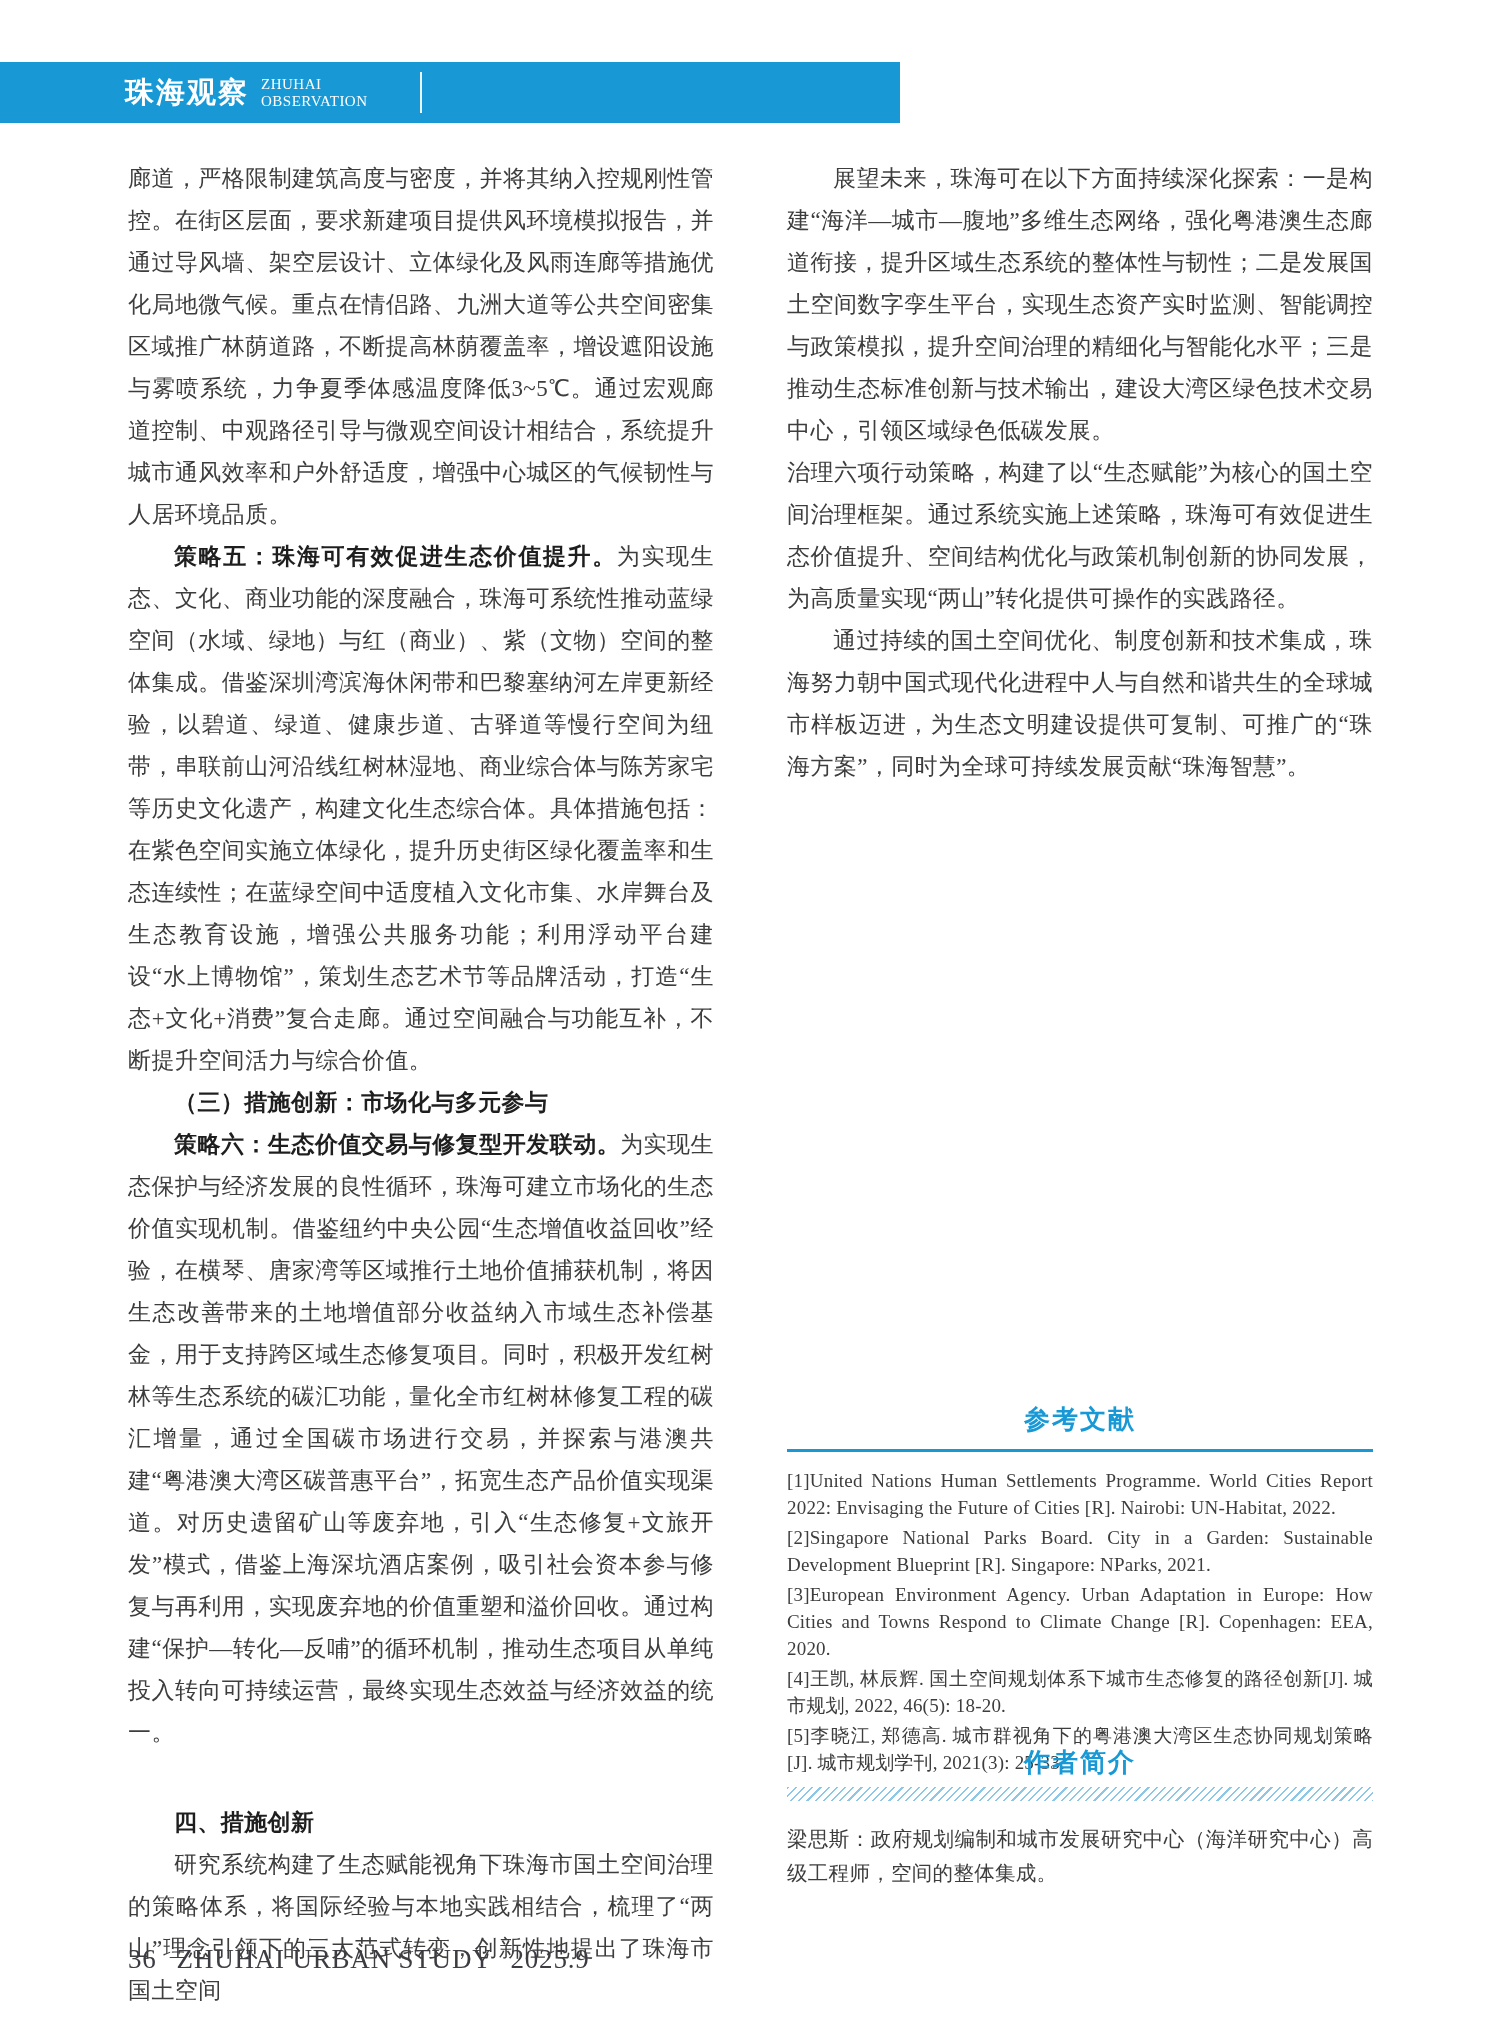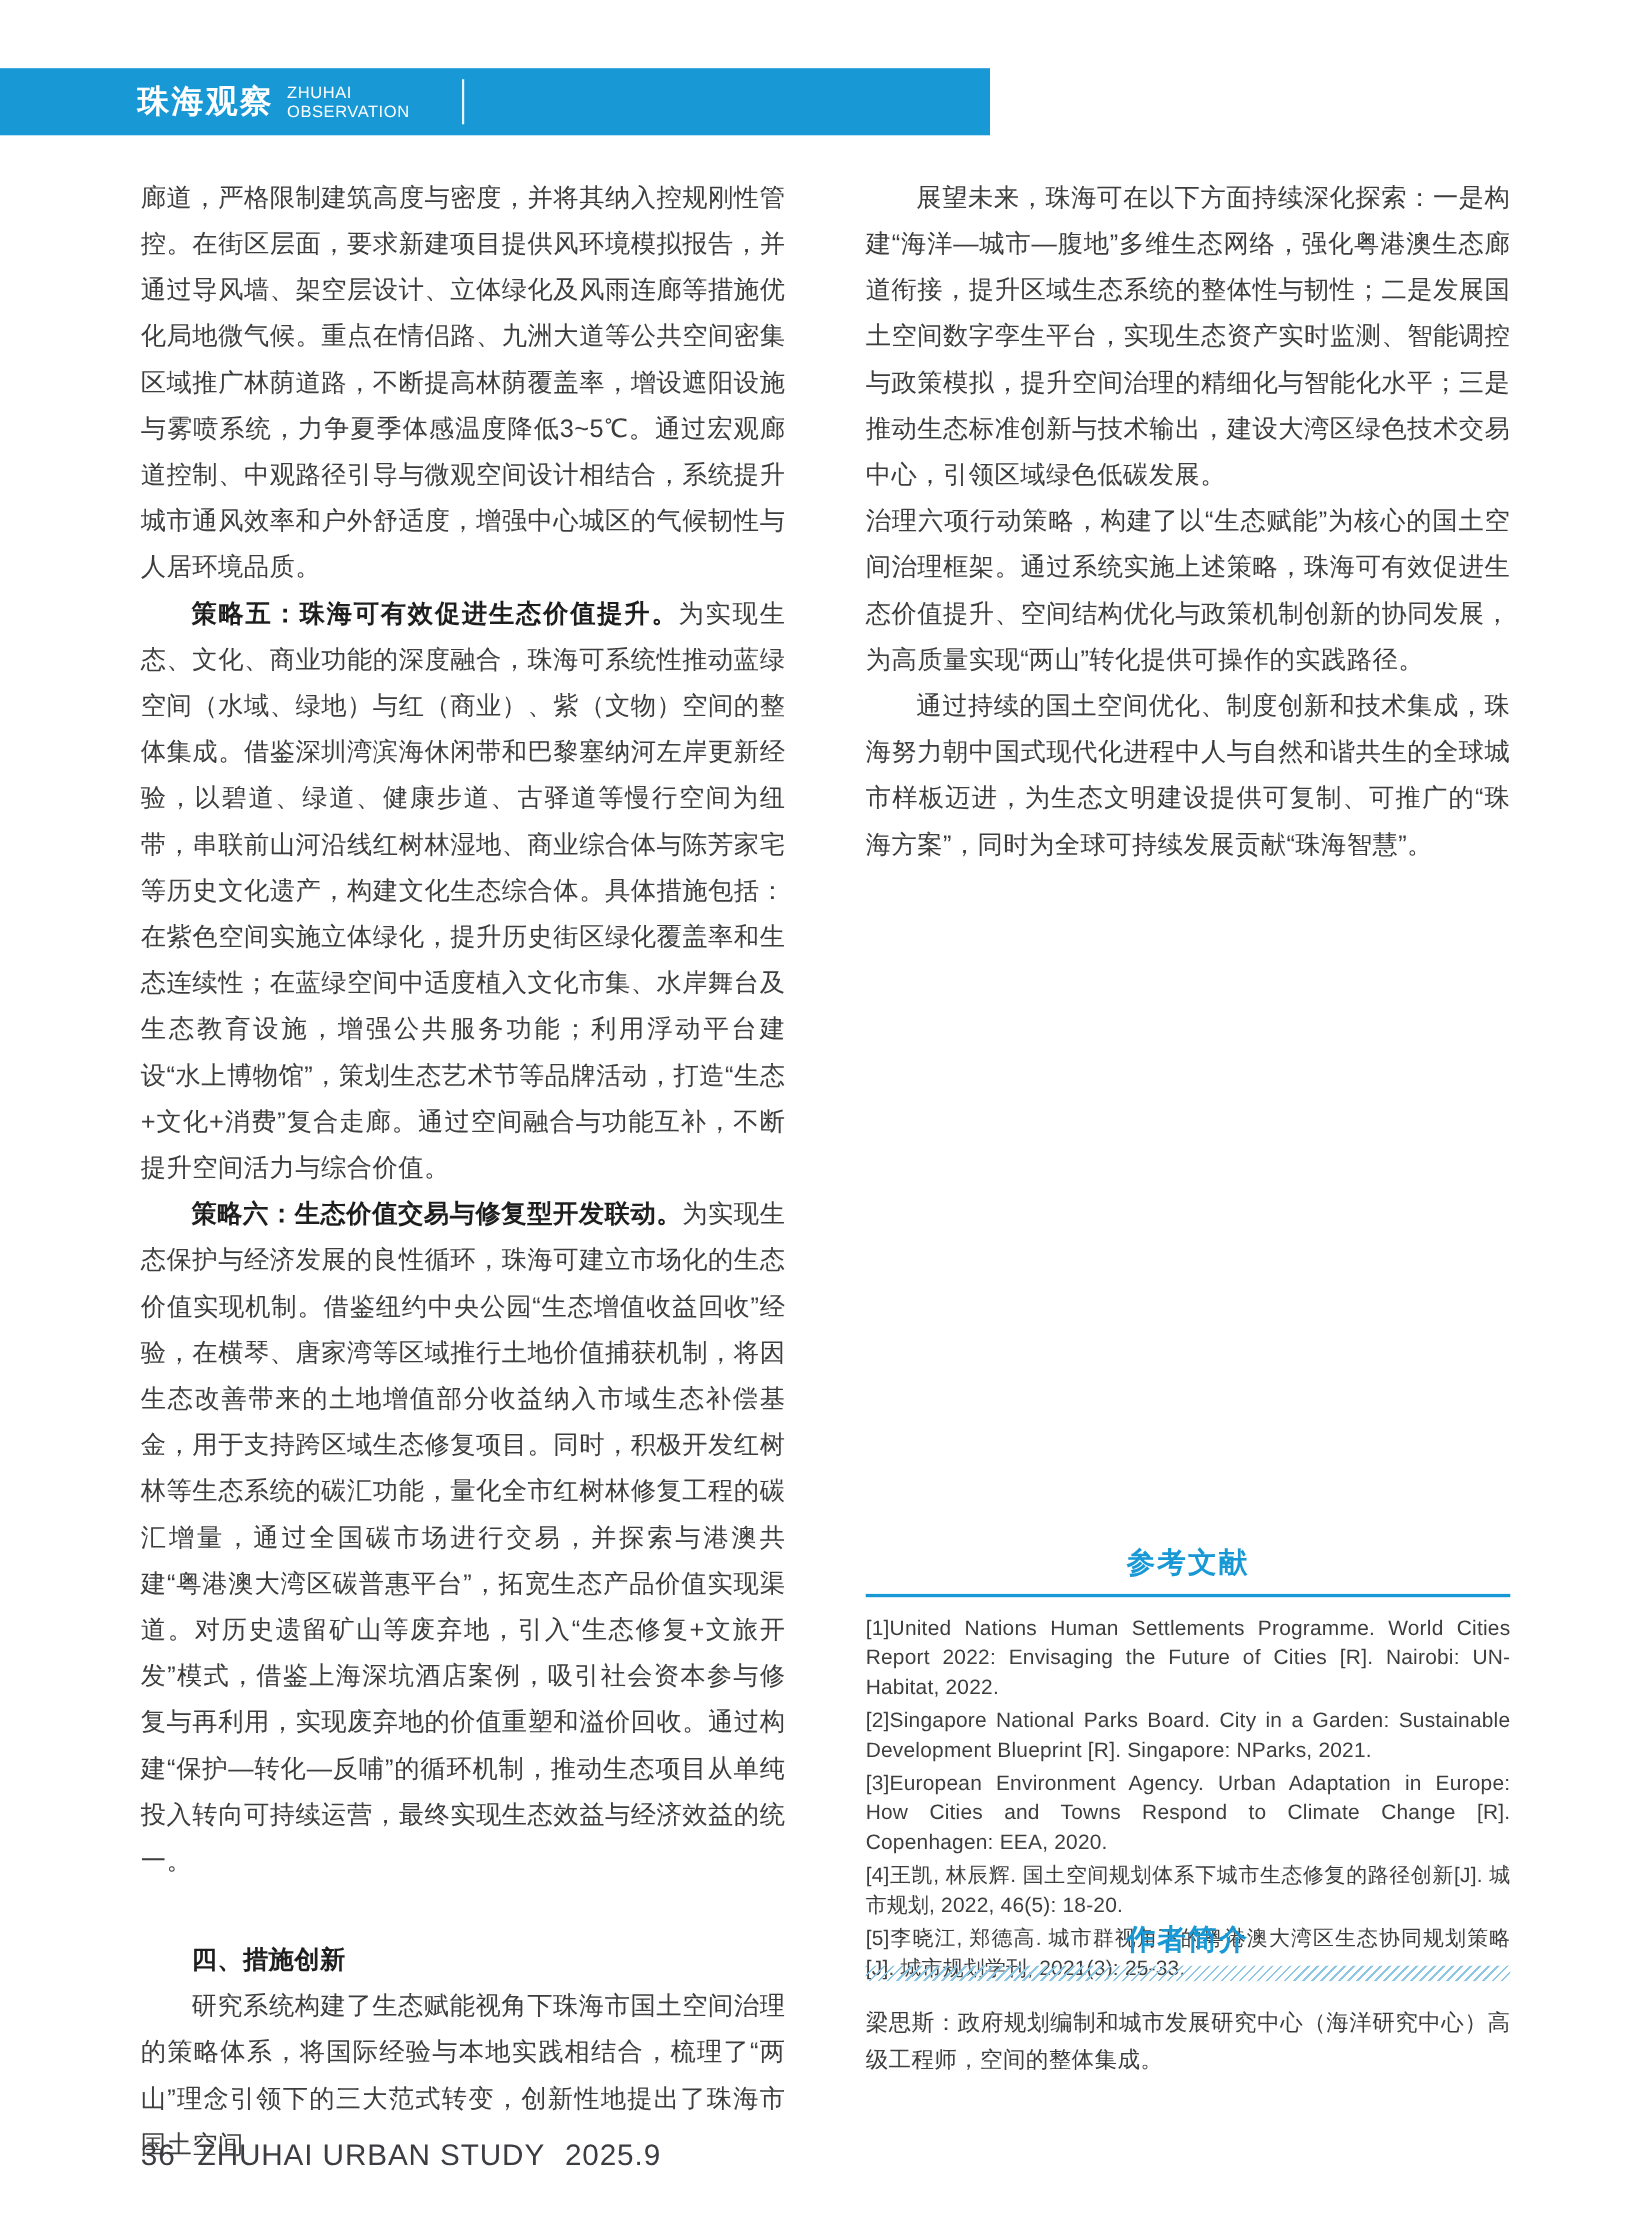--- a/index.html
+++ b/index.html
@@ -1,20 +1,20 @@
 <!DOCTYPE html>
 <html><head>
 <meta charset="utf-8">
 <style>
   html,body{margin:0;padding:0;background:#ffffff;}
   .page{
     position:relative;
     width:1448px;height:2036px;
     background:#ffffff;
-    font-family:Liberation Sans, sans-serif;
+    font-family:Liberation Serif, serif;
     overflow:hidden;
     padding-left:16px;
   }
   
   .header-bar{
     position:absolute;left:0;top:62px;width:900px;height:61px;
     background:#1899d6;color:#ffffff;
     display:flex;align-items:center;
   }
   .brand-cn{
@@ -112,20 +112,21 @@
     <span class="header-divider"></span>
     <span class="section-title">
       <span>前沿跟踪</span>
       <span>FRONTIER TRACKING</span>
     </span>
   </div>
 
   <div class="col col-left">
     <p class="body"><span>廊道，严格限制建筑高度与密度，并将其纳入控规刚性管控。在街区层面，要求新建项目提供风环境模拟报告，并通过导风墙、架空层设计、立体绿化及风雨连廊等措施优化局地微气候。重点在情侣路、九洲大道等公共空间密集区域推广林荫道路，不断提高林荫覆盖率，增设遮阳设施与雾喷系统，力争夏季体感温度降低3~5℃。通过宏观廊道控制、中观路径引导与微观空间设计相结合，系统提升城市通风效率和户外舒适度，增强中心城区的气候韧性与人居环境品质。</span></p>
     <p class="body indent"><span class="lead">策略五：珠海可有效促进生态价值提升。</span><span>为实现生态、文化、商业功能的深度融合，珠海可系统性推动蓝绿空间（水域、绿地）与红（商业）、紫（文物）空间的整体集成。借鉴深圳湾滨海休闲带和巴黎塞纳河左岸更新经验，以碧道、绿道、健康步道、古驿道等慢行空间为纽带，串联前山河沿线红树林湿地、商业综合体与陈芳家宅等历史文化遗产，构建文化生态综合体。具体措施包括：在紫色空间实施立体绿化，提升历史街区绿化覆盖率和生态连续性；在蓝绿空间中适度植入文化市集、水岸舞台及生态教育设施，增强公共服务功能；利用浮动平台建设“水上博物馆”，策划生态艺术节等品牌活动，打造“生态+文化+消费”复合走廊。通过空间融合与功能互补，不断提升空间活力与综合价值。</span></p>
+    <p class="sub-heading">（三）措施创新：市场化与多元参与</p>
     <p class="body indent"><span class="lead">策略六：生态价值交易与修复型开发联动。</span><span>为实现生态保护与经济发展的良性循环，珠海可建立市场化的生态价值实现机制。借鉴纽约中央公园“生态增值收益回收”经验，在横琴、唐家湾等区域推行土地价值捕获机制，将因生态改善带来的土地增值部分收益纳入市域生态补偿基金，用于支持跨区域生态修复项目。同时，积极开发红树林等生态系统的碳汇功能，量化全市红树林修复工程的碳汇增量，通过全国碳市场进行交易，并探索与港澳共建“粤港澳大湾区碳普惠平台”，拓宽生态产品价值实现渠道。对历史遗留矿山等废弃地，引入“生态修复+文旅开发”模式，借鉴上海深坑酒店案例，吸引社会资本参与修复与再利用，实现废弃地的价值重塑和溢价回收。通过构建“保护—转化—反哺”的循环机制，推动生态项目从单纯投入转向可持续运营，最终实现生态效益与经济效益的统一。</span></p>
     <p class="section-heading">四、措施创新</p>
     <p class="body indent"><span>研究系统构建了生态赋能视角下珠海市国土空间治理的策略体系，将国际经验与本地实践相结合，梳理了“两山”理念引领下的三大范式转变，创新性地提出了珠海市国土空间</span></p>
   </div>
 
   <div class="col col-right">
     <p class="body indent"><span>展望未来，珠海可在以下方面持续深化探索：一是构建“海洋—城市—腹地”多维生态网络，强化粤港澳生态廊道衔接，提升区域生态系统的整体性与韧性；二是发展国土空间数字孪生平台，实现生态资产实时监测、智能调控与政策模拟，提升空间治理的精细化与智能化水平；三是推动生态标准创新与技术输出，建设大湾区绿色技术交易中心，引领区域绿色低碳发展。</span></p>
     <p class="body"><span>治理六项行动策略，构建了以“生态赋能”为核心的国土空间治理框架。通过系统实施上述策略，珠海可有效促进生态价值提升、空间结构优化与政策机制创新的协同发展，为高质量实现“两山”转化提供可操作的实践路径。</span></p>
     <p class="body indent"><span>通过持续的国土空间优化、制度创新和技术集成，珠海努力朝中国式现代化进程中人与自然和谐共生的全球城市样板迈进，为生态文明建设提供可复制、可推广的“珠海方案”，同时为全球可持续发展贡献“珠海智慧”。</span></p>
   </div>

